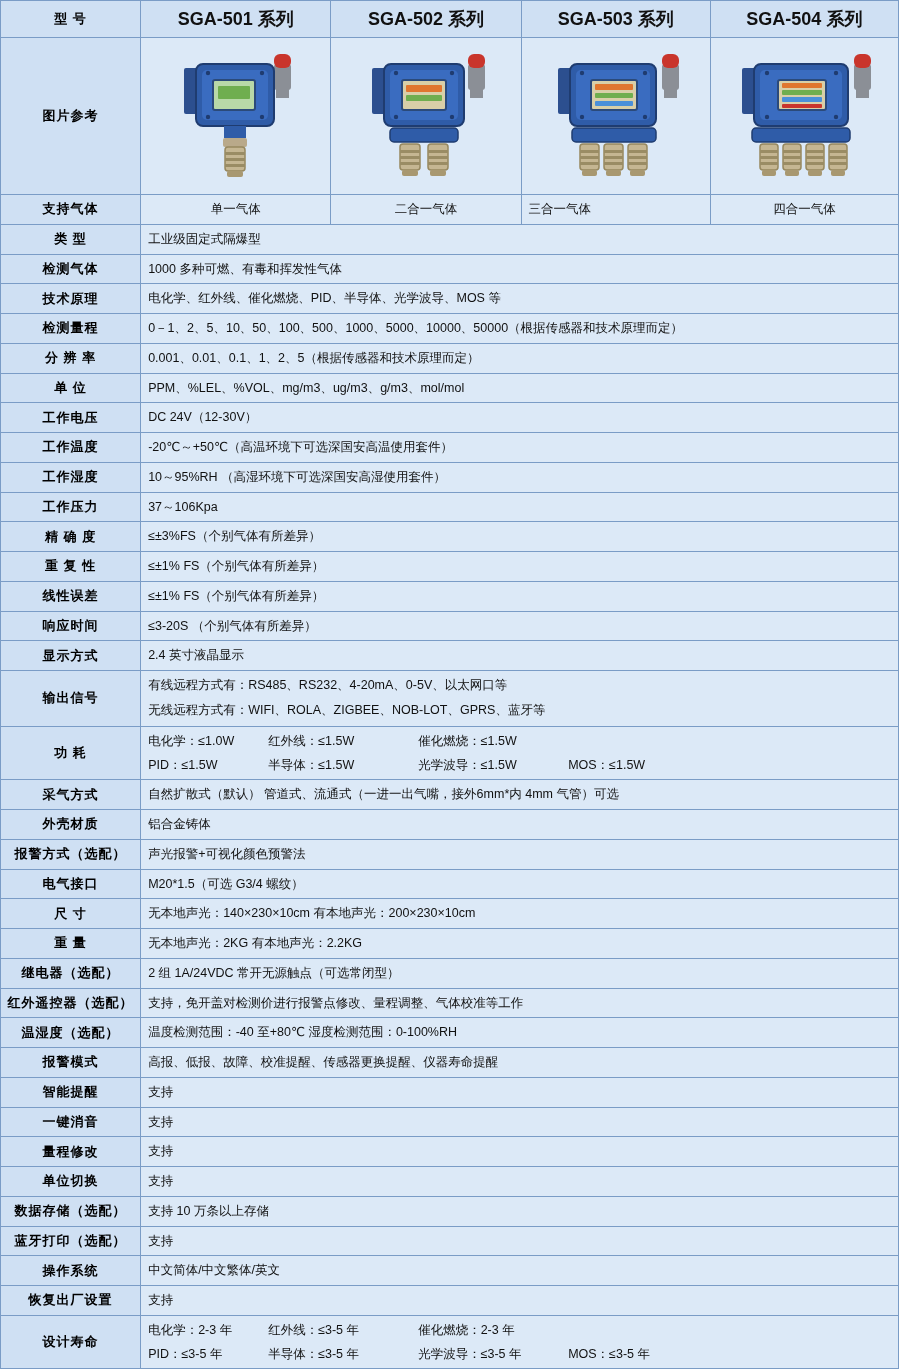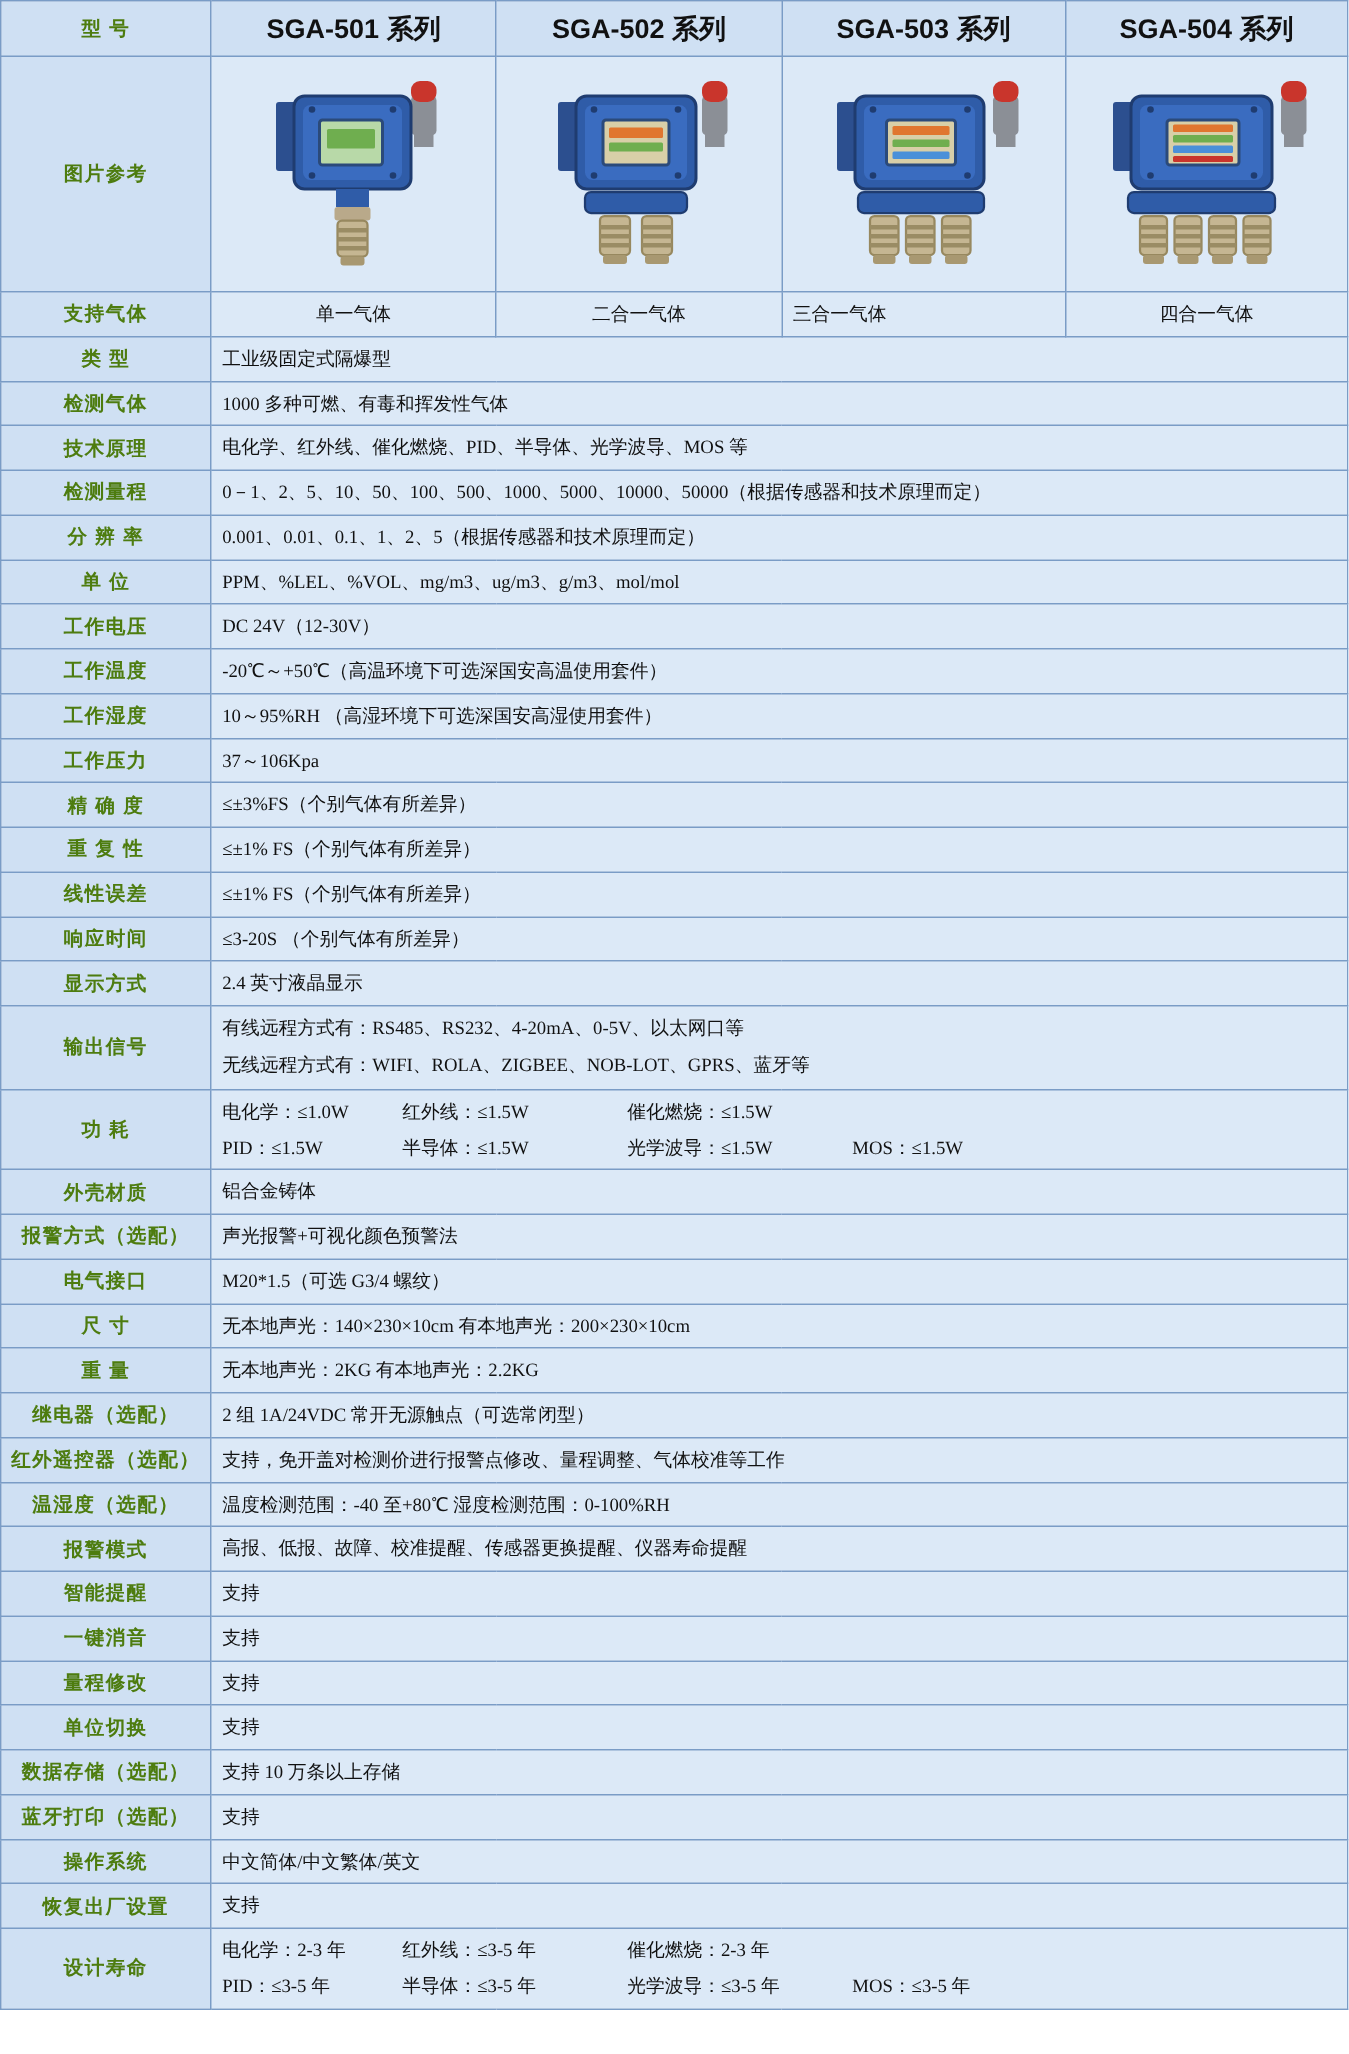--- a/index.html
+++ b/index.html
@@ -1,21 +1,21 @@
 <!DOCTYPE html>
 <html><head>
 <meta charset="utf-8">
 <style>
   html,body{margin:0;padding:0;background:#fff;}
   body{font-family:"Liberation Sans","DejaVu Sans",sans-serif;}
   #sheet{width:899px;min-height:1369px;position:relative;background:#fff;}
   table{border-collapse:collapse;width:899px;table-layout:fixed;}
   td{border:1px solid #7a9cc6;vertical-align:middle;font-size:12.5px;color:#111;}
-  td.lbl{background:#cfe0f3;text-align:center;font-weight:bold;color:#4d7c0f;font-size:13px;padding:4px 2px;letter-spacing:1px;}
-  td.val{background:#dce9f7;padding:5px 7px;text-align:left;line-height:1.5;font-family:Liberation Serif, serif;}
+  td.lbl{background:#cfe0f3;text-align:center;font-weight:bold;color:#000000;font-size:13px;padding:4px 2px;letter-spacing:1px;}
+  td.val{background:#dce9f7;padding:5px 7px;text-align:left;line-height:1.5;}
   td.hd{background:#cfe0f3;text-align:center;font-weight:bold;font-size:18px;padding:6px 2px;}
   td.imgcell{background:#dce9f7;text-align:center;padding:4px 2px;}
   
   .dev{display:inline-block;position:relative;width:160px;height:145px;}
   .dev svg{display:block;margin:0 auto;}
   .multi-line div{line-height:1.55;}
   .w1{width:120px;}
   .w2{width:150px;}
   .w3{width:150px;}
   .w4{width:160px;}
@@ -291,20 +291,24 @@
       <div style="display:flex;margin-top:5px">
         <span class="c w1">PID：≤1.5W</span>
         <span class="c w2">半导体：≤1.5W</span>
         <span class="c w3">光学波导：≤1.5W</span>
         <span class="c w4">MOS：≤1.5W</span>
       </div>
     </td>
   </tr>
 
   <tr>
+          <td class="lbl">采气方式</td>
+          <td class="val" colspan="4">自然扩散式（默认） 管道式、流通式（一进一出气嘴，接外6mm*内 4mm 气管）可选</td>
+        </tr>
+  <tr>
           <td class="lbl">外壳材质</td>
           <td class="val" colspan="4">铝合金铸体</td>
         </tr>
   <tr>
           <td class="lbl">报警方式（选配）</td>
           <td class="val" colspan="4">声光报警+可视化颜色预警法</td>
         </tr>
   <tr>
           <td class="lbl">电气接口</td>
           <td class="val" colspan="4">M20*1.5（可选 G3/4 螺纹）</td>

